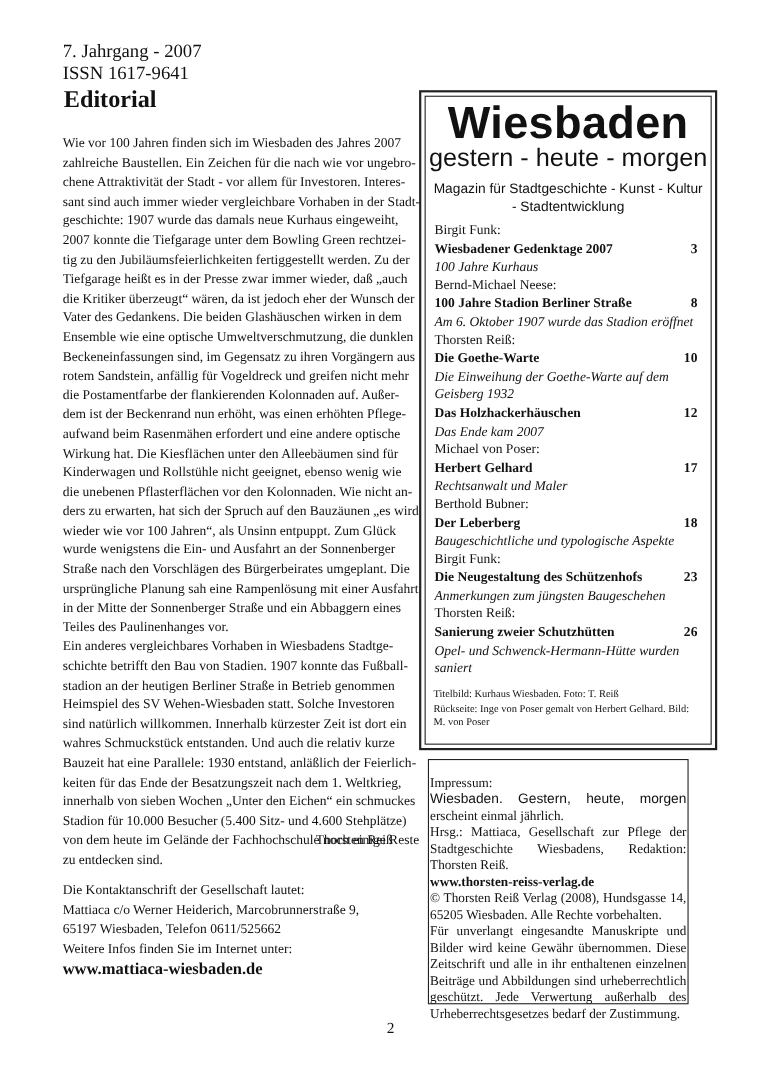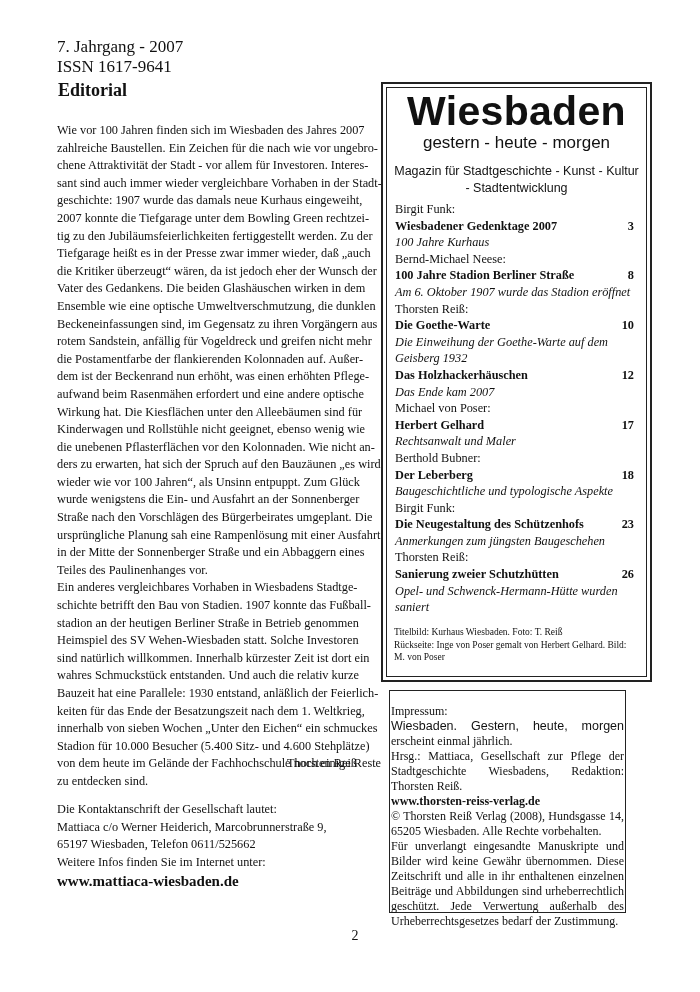--- a/index.html
+++ b/index.html
@@ -1,32 +1,32 @@
 <!DOCTYPE html>
 <html><head>
 <meta charset="utf-8">
 <style>
   html, body { margin:0; padding:0; background:#ffffff; }
   body { width:700px; height:992px; position:relative; overflow:hidden; color:#111; font-family:"Liberation Serif", serif; }
   .abs { position:absolute; }
   .hdr { left:57px; font-size:17px; line-height:19px; color:#111; }
   #jahrgang { top:37px; }
   #issn { top:57px; }
-  #editorial-title { left:58px; top:79px; font-size:18px; font-weight:bold; line-height:22px; font-family:"Liberation Serif", serif; }
+  #editorial-title { left:58px; top:79px; font-size:22px; font-weight:bold; line-height:22px; font-family:"Liberation Serif", serif; }
   #editorial-body { left:57px; top:122px; width:300px; font-size:12.3px; line-height:17.6px; text-align:justify; }
   #editorial-body .ln { display:block; height:17.6px; white-space:nowrap; text-align-last:justify; }
   #editorial-body .ln.last { text-align-last:left; }
   #signature { left:57px; width:300px; top:756px; font-size:12.3px; text-align:right; }
   #contact { left:57px; top:801px; font-size:12.3px; line-height:17.6px; }
   #contact .url { font-weight:bold; font-size:15px; line-height:20px; }
 
   #toc-box { left:381px; top:82px; width:271px; height:600px; border:2px solid #222; box-sizing:border-box; }
   #toc-inner { position:absolute; left:3px; top:3px; right:3px; bottom:3px; border:1px solid #222; }
   #brand-title { position:absolute; left:0; right:0; top:0px; text-align:center; font-family:Liberation Sans, sans-serif; font-weight:bold; font-size:41px; line-height:46px; letter-spacing:0.3px; }
-  #brand-sub { position:absolute; left:0; right:0; top:43px; text-align:center; font-family:"Liberation Sans", sans-serif; font-size:17px; line-height:24px; }
+  #brand-sub { position:absolute; left:0; right:0; top:43px; text-align:center; font-family:"Liberation Sans", sans-serif; font-size:23px; line-height:24px; }
   #brand-desc { position:absolute; left:6px; right:6px; top:75px; text-align:center; font-family:"Liberation Sans", sans-serif; font-size:12.5px; line-height:16.5px; }
   #toc-list { position:absolute; left:8px; right:12px; top:113px; font-size:12.3px; line-height:16.6px; }
   .toc-author { display:block; }
   .toc-title { display:flex; justify-content:space-between; font-weight:bold; }
   .toc-sub { display:block; font-style:italic; }
   .toc-entry { margin-bottom:0; }
   #credits { position:absolute; left:7px; right:8px; top:538px; font-size:9.5px; line-height:12.5px; }
 
   #impressum-box { left:389px; top:690px; width:237px; height:223px; border:1.5px solid #222; box-sizing:border-box; }
   #impressum { position:absolute; left:1px; right:1px; top:13px; font-size:12px; line-height:15px; text-align:justify; }

